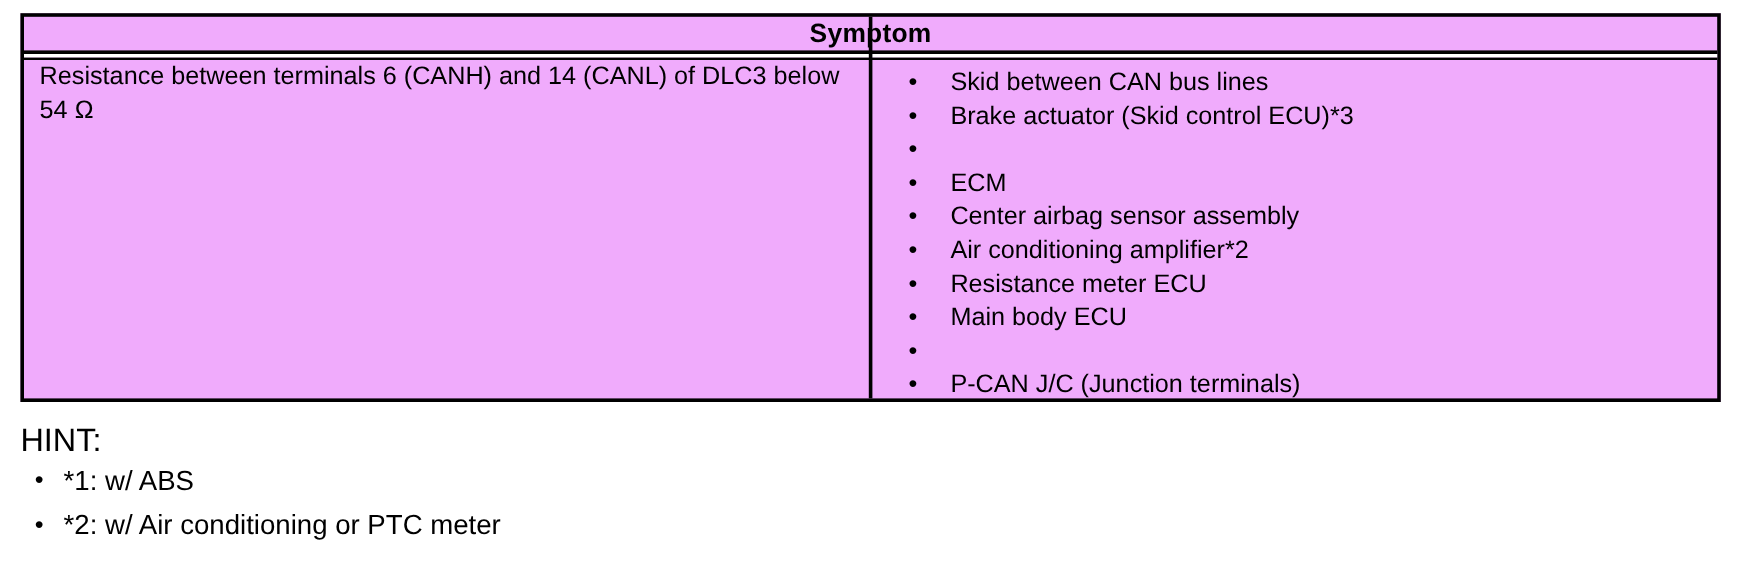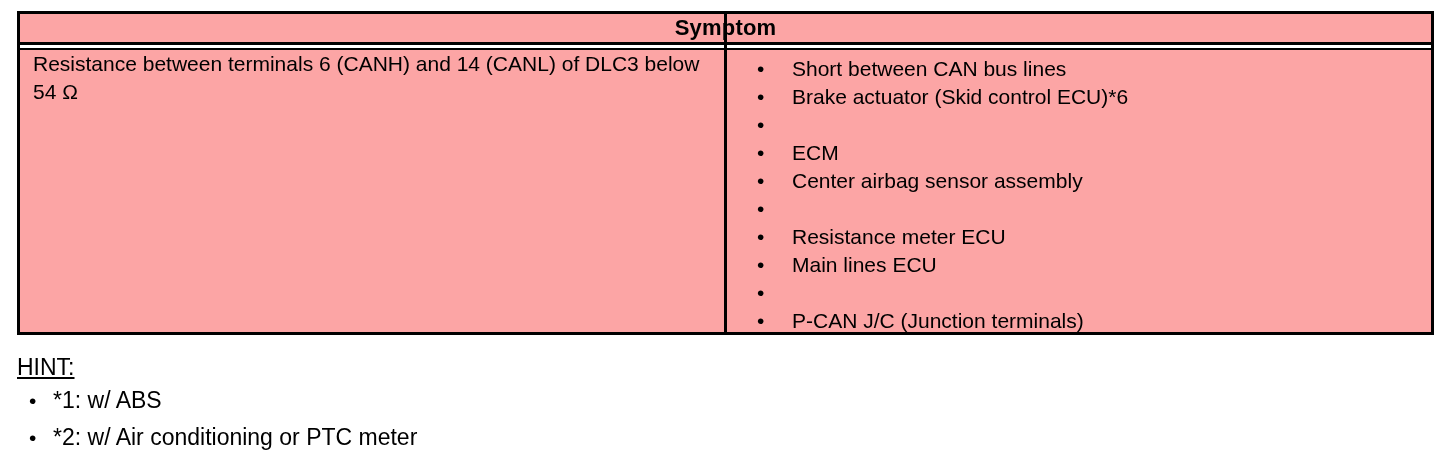--- a/index.html
+++ b/index.html
@@ -11,21 +11,21 @@
     color: #000000;
     overflow: hidden;
   }
 
   
   .tbl {
     position: relative;
     margin: 11px 0 0 17px;
     width: 1417px;
     border: 3px solid #000;
-    background: #fca5a5;
+    background: #f0abfc;
   }
   .vline {
     position: absolute;
     top: 0; bottom: 0;
     left: 704px;
     width: 3px;
     background: #000;
   }
   .head {
     display: flex;
@@ -69,23 +69,22 @@
     flex: 0 0 50px;
     padding-left: 15px;
     font-size: 21px;
   }
 
   
   .hint {
     margin: 17px 0 0 17px;
   }
   .hint-title {
-    font-size: 23px;
+    font-size: 27px;
     line-height: 30px;
-    text-decoration: underline;
   }
   .h-list { list-style: none; }
   .h-item {
     display: flex;
     align-items: center;
     height: 37px;
     font-size: 23px;
     white-space: nowrap;
   }
   .h-item .bullet {
@@ -107,47 +106,48 @@
   <div class="rule"></div>
 
   <div class="bodyrow">
     <div class="cell sym">
       <div class="sym-text">Resistance between terminals 6 (CANH) and 14 (CANL) of DLC3 below 54 Ω</div>
     </div>
     <div class="cell trouble">
       <ul class="t-list">
         <li class="t-item">
           <span class="bullet">•</span>
-          <span>Short between CAN bus lines</span>
+          <span>Skid between CAN bus lines</span>
         </li>
         <li class="t-item">
           <span class="bullet">•</span>
-          <span>Brake actuator (Skid control ECU)*6</span>
+          <span>Brake actuator (Skid control ECU)*3</span>
         </li>
         <li class="t-item">
           <span class="bullet">•</span>
         </li>
         <li class="t-item">
           <span class="bullet">•</span>
           <span>ECM</span>
         </li>
         <li class="t-item">
           <span class="bullet">•</span>
           <span>Center airbag sensor assembly</span>
         </li>
         <li class="t-item">
           <span class="bullet">•</span>
+          <span>Air conditioning amplifier*2</span>
         </li>
         <li class="t-item">
           <span class="bullet">•</span>
           <span>Resistance meter ECU</span>
         </li>
         <li class="t-item">
           <span class="bullet">•</span>
-          <span>Main lines ECU</span>
+          <span>Main body ECU</span>
         </li>
         <li class="t-item">
           <span class="bullet">•</span>
         </li>
         <li class="t-item">
           <span class="bullet">•</span>
           <span>P-CAN J/C (Junction terminals)</span>
         </li>
       </ul>
     </div>

